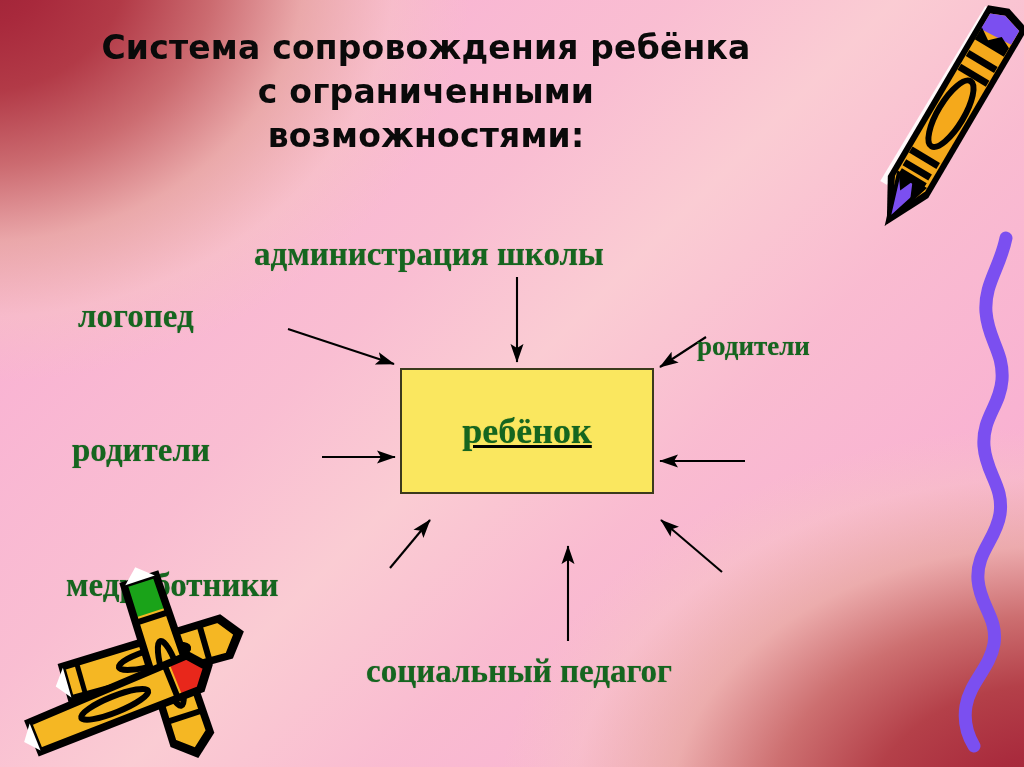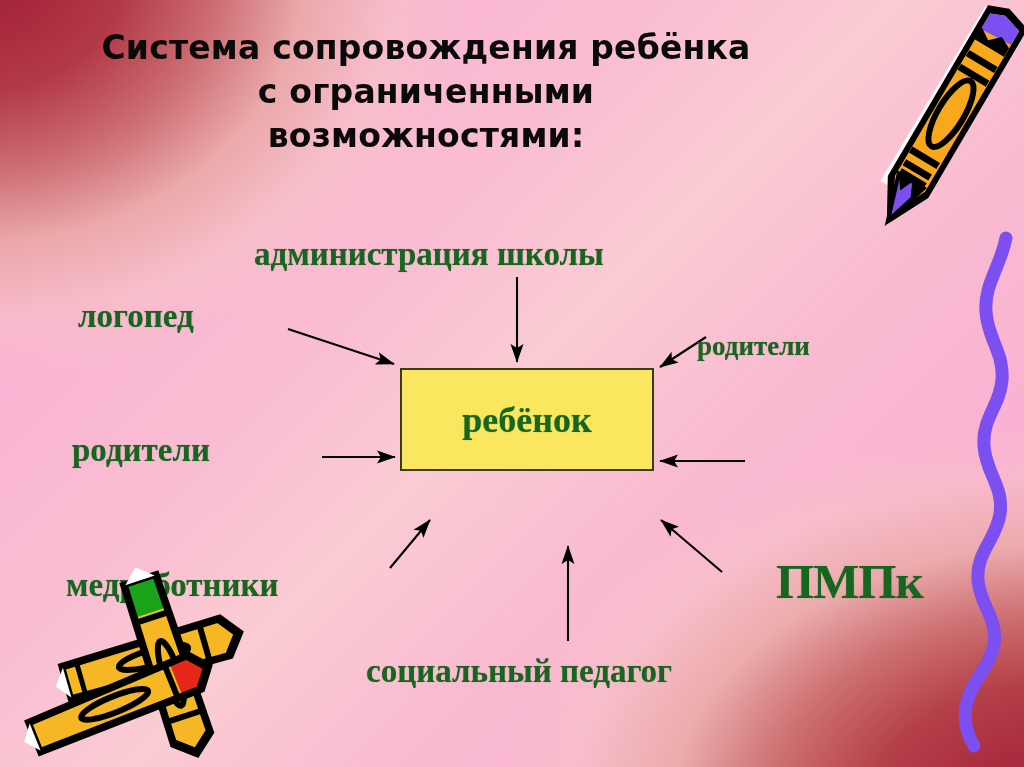--- a/index.html
+++ b/index.html
@@ -80,27 +80,28 @@
   .node.n-med     { left: 66px;  top: 569px; font-size: 33px; }
   .node.n-pmpk    { left: 776px; top: 557px; font-size: 49px; letter-spacing: -1px; }
   .node.n-social  { left: 366px; top: 655px; font-size: 33px; text-align: right; }
 
   
   .center-box {
     position: absolute;
     left: 400px;
     top: 368px;
     width: 254px;
-    height: 103px;
+    height: 126px;
     background: #fae75f;
     border: 2px solid #3b3a1c;
     box-sizing: border-box;
     display: flex;
     align-items: center;
     justify-content: center;
+    text-decoration: underline;
   }
   .center-box .label {
     font-family: "Liberation Serif", "DejaVu Serif", serif;
     font-weight: bold;
     font-size: 36px;
     color: #15661f;
     line-height: 1;
     text-shadow: 0 0 1px rgba(10,60,15,0.45);
   }
 
@@ -148,21 +149,20 @@
     <line x1="568" y1="641" x2="568" y2="546" stroke="#000" stroke-width="2.1" marker-end="url(#ah)"></line>
 
     <line x1="722" y1="572" x2="661" y2="520" stroke="#000" stroke-width="2.1" marker-end="url(#ah)"></line>
   </svg>
 
   <div class="node n-admin">администрация школы</div>
   <div class="node n-teach">логопед</div>
   <div class="node n-parent">родители</div>
   <div class="node n-psych">родители</div>
   <div class="node n-med">медработники</div>
-  <div class="node n-pmpk">ПМПк</div>
   <div class="node n-social">социальный педагог</div>
 
   <div class="center-box">
     <span class="label">ребёнок</span>
   </div>
 
   <svg class="overlay" viewBox="0 0 1024 767">
 
     <g transform="translate(952,112) rotate(31)">
 

